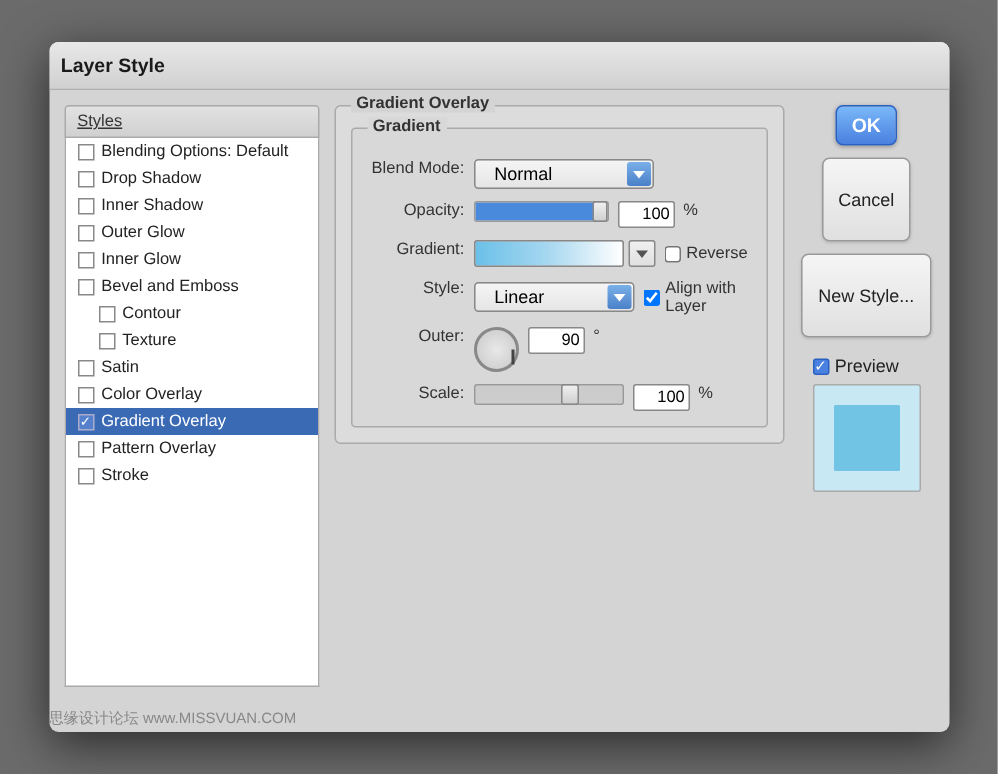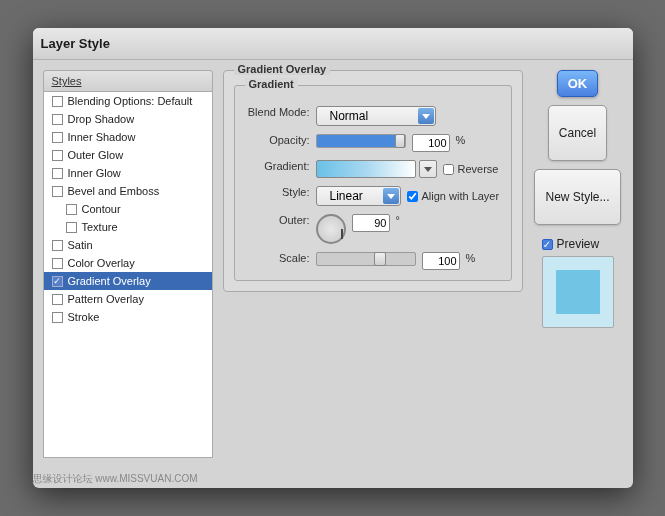--- a/index.html
+++ b/index.html
@@ -499,21 +499,21 @@
               </div>
               <label class="checkbox-label">
                 <input type="checkbox" style="">
                 <span>Reverse</span>
               </label>
             </div>
 
             <div class="form-row">
               <span class="form-label">Style:</span>
               <div class="select-wrapper">
-                <select style="width:85px;">
+                <select style="width:107px;">
                   <option>Linear</option>
                   <option>Radial</option>
                   <option>Angle</option>
                   <option>Reflected</option>
                   <option>Diamond</option>
                 </select>
                 <span class="select-arrow"></span>
               </div>
               <label class="checkbox-label">
                 <input type="checkbox" checked="" style="">

